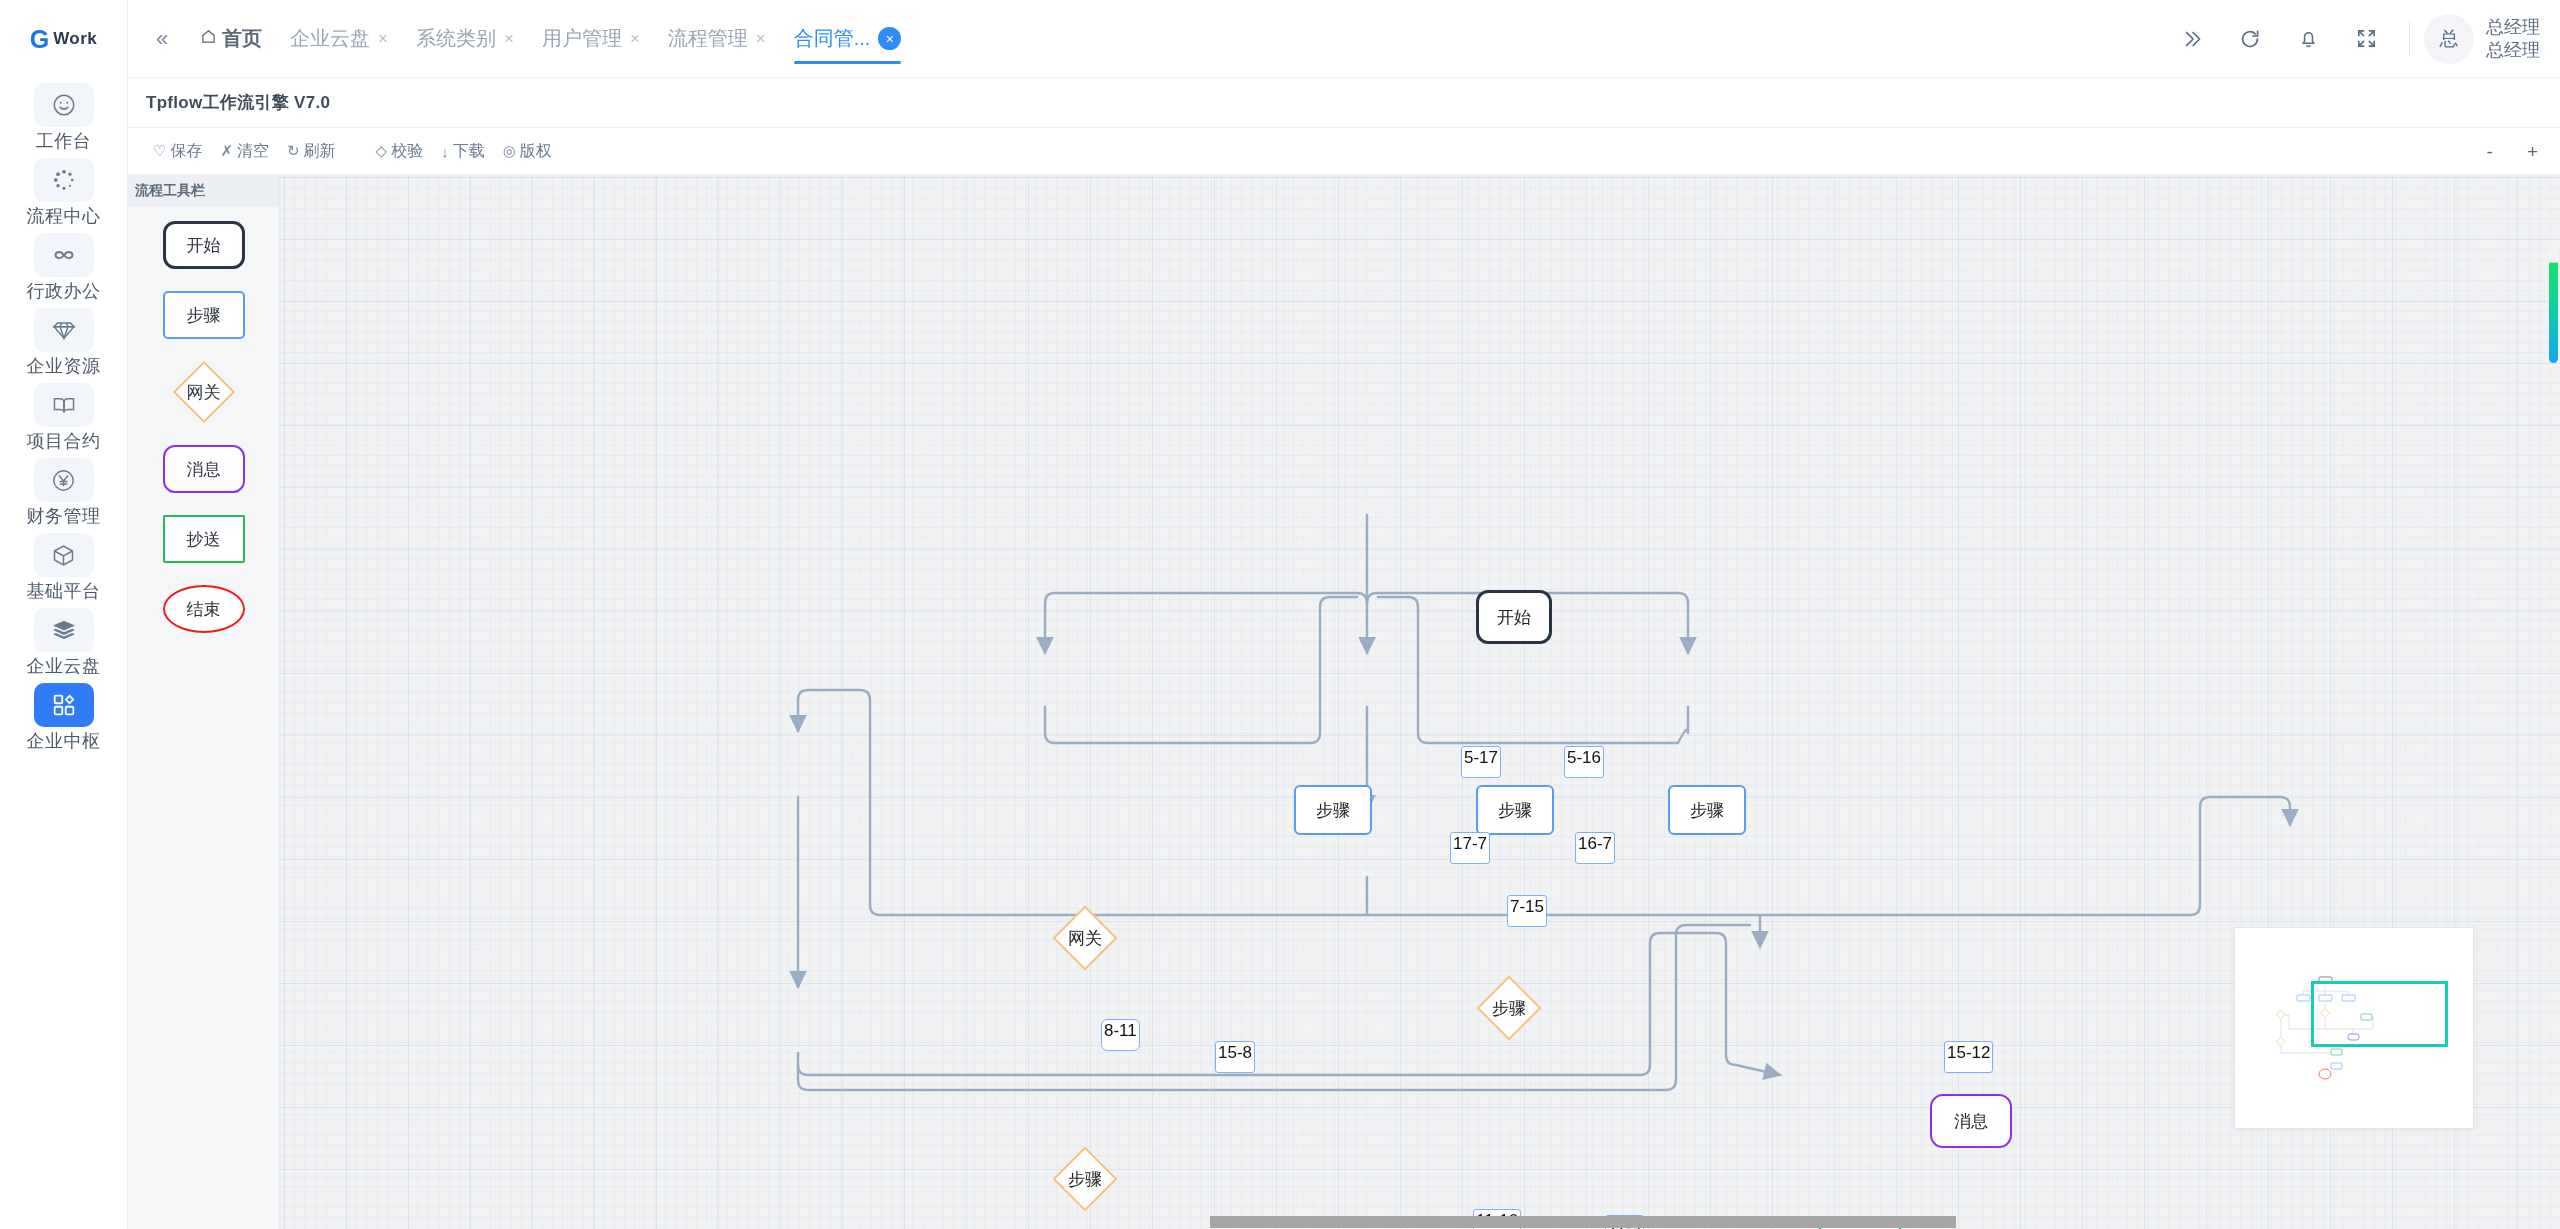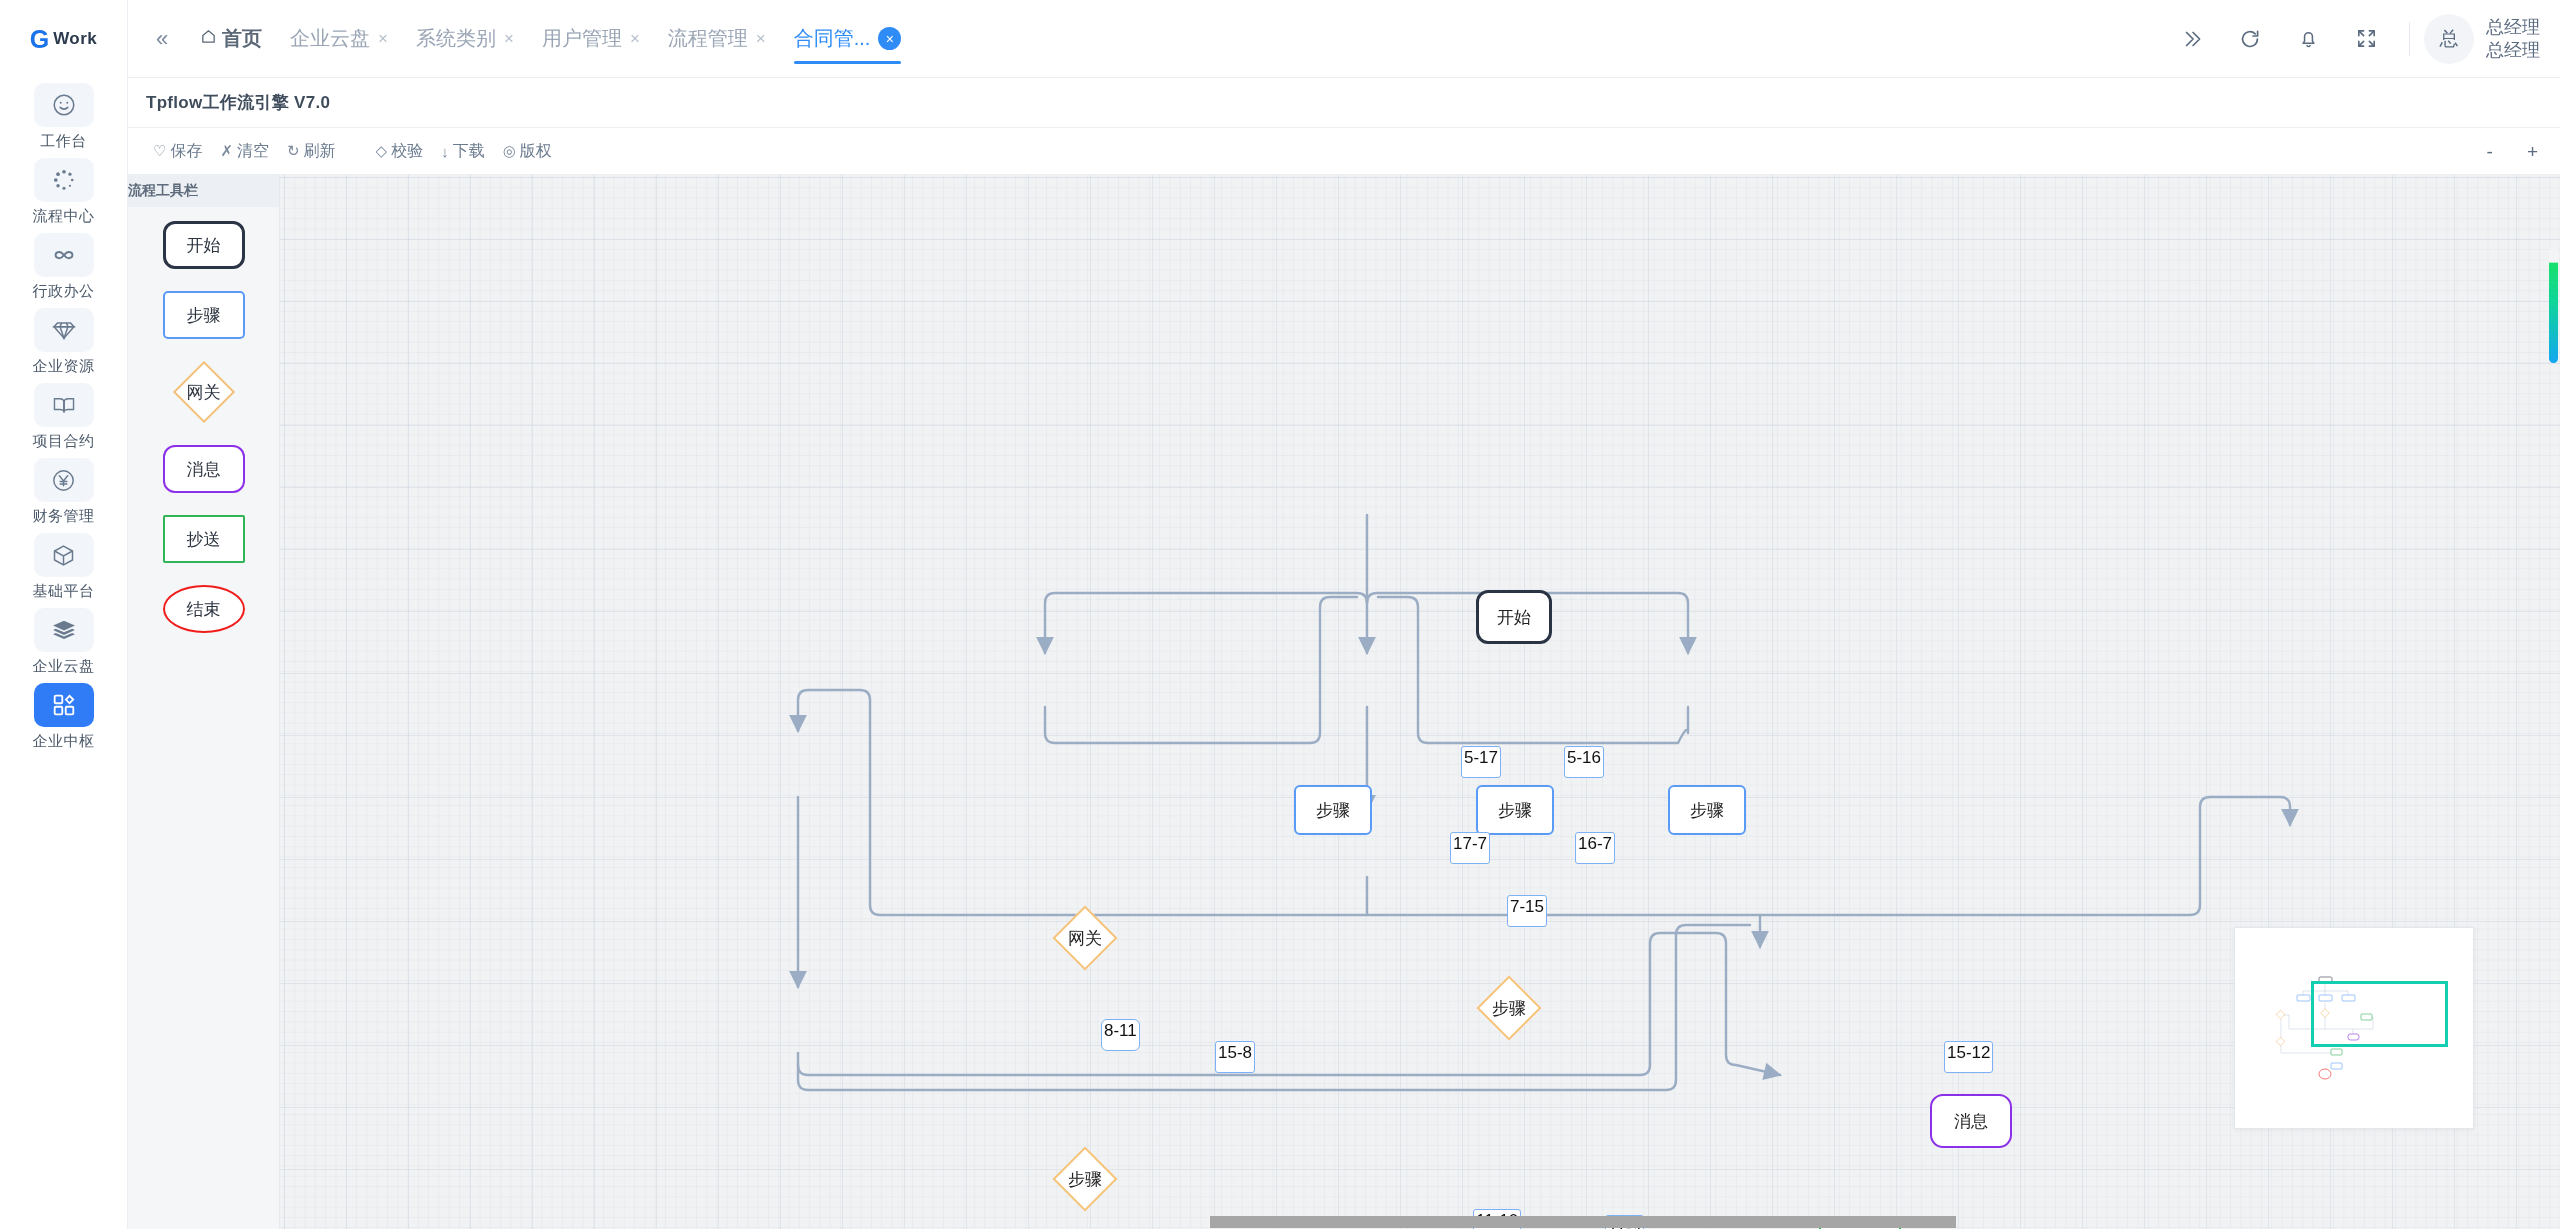--- a/index.html
+++ b/index.html
@@ -36,21 +36,21 @@
     width:128px; display:flex; flex-direction:column; align-items:center;
     padding:5px 0 3px 0; cursor:pointer; text-decoration:none;
   }
   .rail-icon {
     width:60px; height:44px; border-radius:10px; background:#f2f5f9;
     display:flex; align-items:center; justify-content:center;
     color:#6b7b8f;
   }
   .rail-item.active .rail-icon { background:#2f7cf6; color:#fff; }
   .rail-label {
-    font-size:15px; color:#4c5a6b; margin-top:5px; line-height:18px;
+    font-size:18px; color:#4c5a6b; margin-top:5px; line-height:18px;
     letter-spacing:0.5px;
   }
   .rail-item.active .rail-label { color:#4c5a6b; }
   .rail-icon svg { display:block; }
 
   
   #right { flex:1 1 auto; display:flex; flex-direction:column; min-width:0; position:relative; }
 
   
   #topbar {
@@ -117,21 +117,21 @@
   #zoomctl span { font-size:19px; color:#5b6b80; cursor:pointer; line-height:1; }
 
   
   #designer { flex:1 1 auto; display:flex; min-height:0; position:relative; }
 
   #palette {
     width:152px; flex:0 0 152px; background:#f4f6f8; border-right:1px solid #e6eaee;
     display:flex; flex-direction:column;
   }
   #palette .ph {
-    height:32px; display:flex; align-items:center; padding-left:0;
+    height:32px; display:flex; align-items:center; padding-left:7px;
     font-size:14px; font-weight:700; color:#5d6b7c; background:#eceff3;
   }
   #palette .plist { padding-top:14px; display:flex; flex-direction:column; align-items:center; gap:22px; }
   .pnode {
     width:82px; height:48px; background:#fff; display:flex; align-items:center;
     justify-content:center; font-size:17px; color:#2c3440; cursor:grab;
   }
   .pn-start { border:3px solid #2b3445; border-radius:12px; }
   .pn-step  { border:2px solid #5b9bf8; border-radius:5px; }
   .pn-gate  { width:82px; height:62px; border:none; position:relative; background:transparent; }

